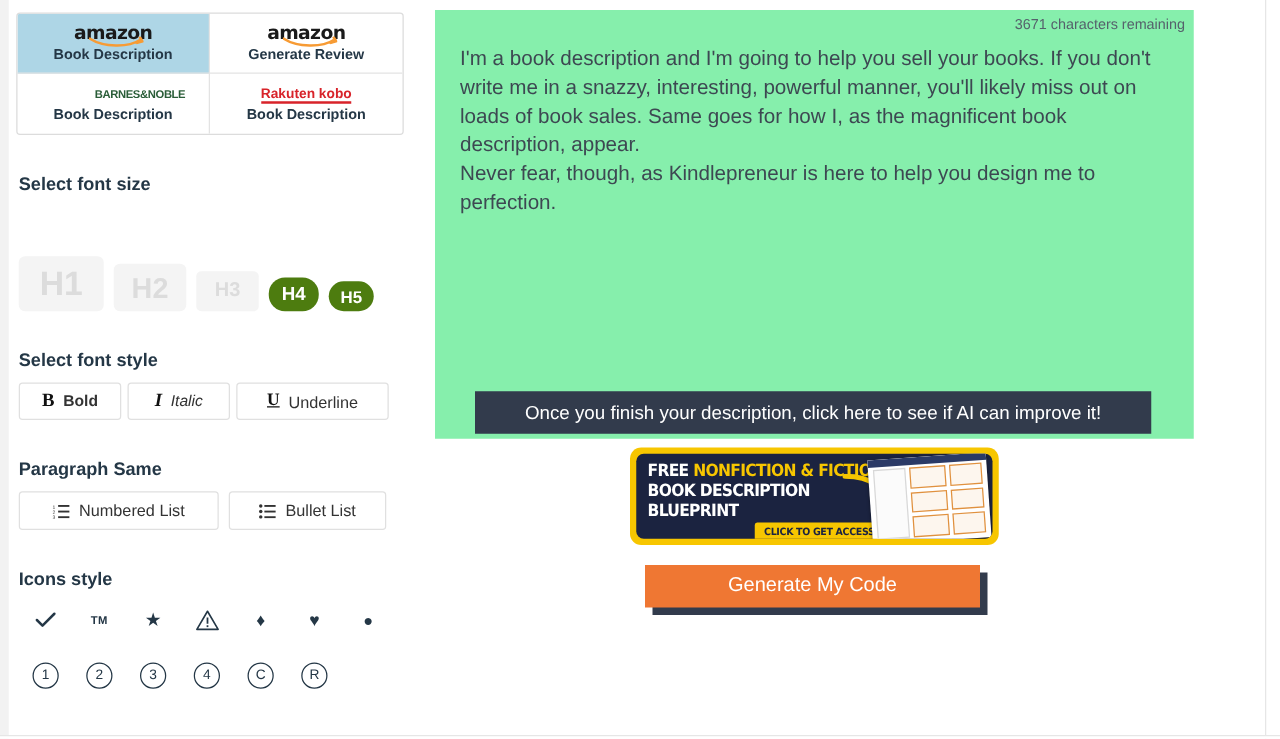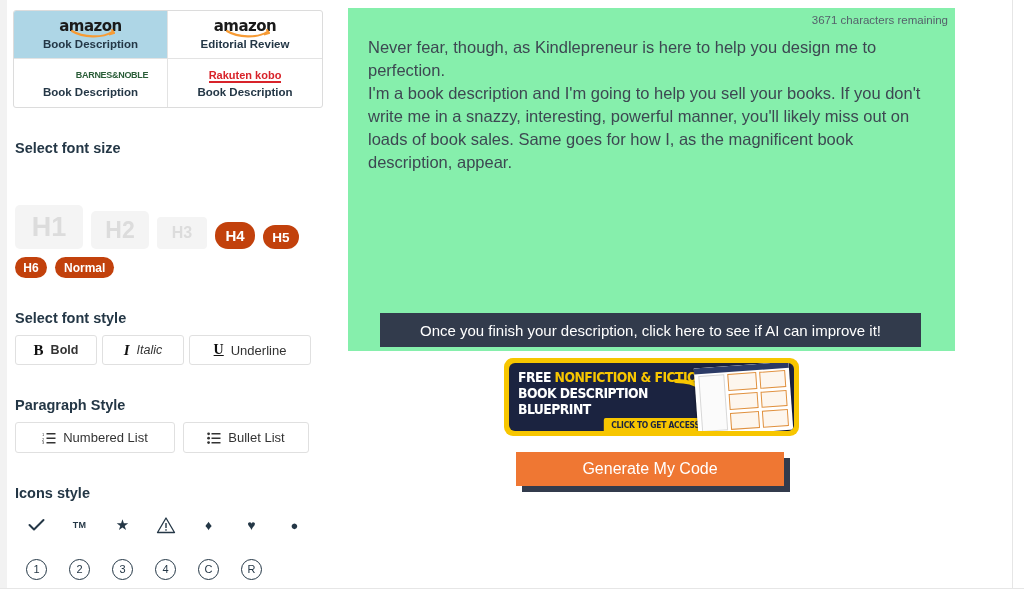--- a/index.html
+++ b/index.html
@@ -121,21 +121,21 @@
 
   
   .size-row {
     display: flex;
     align-items: flex-end;
     gap: 8px;
     flex-wrap: wrap;
     margin-left: 2px;
   }
   .size-btn {
-    background: #c2410c;
+    background: #4d7c0f;
     color: #ffffff;
     border: none;
     border-radius: 13px;
     font-family: "Liberation Sans", sans-serif;
     font-weight: 700;
     cursor: pointer;
     display: inline-flex;
     align-items: center;
     justify-content: center;
     padding: 0;
@@ -425,21 +425,21 @@
 
       <div class="platform-cell">
         <div class="logo-amazon">
           <span>amazon</span>
           <span class="smile">
             <svg width="44" height="9" viewBox="0 0 44 9">
                 <path d="M1 2 C12 9, 32 9, 41 3 L38 5.4 L43 4 L41 1" fill="none" stroke="#f79b34" stroke-width="2.1" stroke-linecap="round"></path>
               </svg>
           </span>
         </div>
-        <div class="platform-label">Editorial Review</div>
+        <div class="platform-label">Generate Review</div>
       </div>
 
       <div class="platform-cell">
         <div class="logo-bn">BARNES&amp;NOBLE</div>
         <div class="platform-label">Book Description</div>
       </div>
 
       <div class="platform-cell">
         <div class="logo-kobo"><span class="uline">Rakuten kobo</span></div>
         <div class="platform-label">Book Description</div>
@@ -447,43 +447,39 @@
 
     </div>
 
     <div class="section-title">Select font size</div>
     <div class="size-row">
       <button class="size-btn disabled size-h1">H1</button>
       <button class="size-btn disabled size-h2">H2</button>
       <button class="size-btn disabled size-h3">H3</button>
       <button class="size-btn size-h4">H4</button>
       <button class="size-btn size-h5">H5</button>
-    </div>
-    <div class="size-row-2">
-      <button class="size-btn size-h6">H6</button>
-      <button class="size-btn size-normal">Normal</button>
     </div>
 
     <div class="section-title">Select font style</div>
     <div class="style-row">
       <button class="style-btn btn-bold">
         <span class="glyph-b">B</span>
         <span class="lbl-bold">Bold</span>
       </button>
       <button class="style-btn btn-italic">
         <span class="glyph-i">I</span>
         <span class="lbl-italic">Italic</span>
       </button>
       <button class="style-btn btn-underline">
         <span class="glyph-u">U</span>
         <span class="lbl-underline">Underline</span>
       </button>
     </div>
 
-    <div class="section-title">Paragraph Style</div>
+    <div class="section-title">Paragraph Same</div>
     <div class="para-row">
       <button class="para-btn">
         <span class="list-icon">
           <svg width="14" height="12" viewBox="0 0 14 12">
               <text x="0" y="4" font-size="4" fill="#333" font-family="Liberation Sans">1</text>
               <text x="0" y="8.5" font-size="4" fill="#333" font-family="Liberation Sans">2</text>
               <text x="0" y="12" font-size="4" fill="#333" font-family="Liberation Sans">3</text>
               <rect x="4.5" y="1" width="9" height="1.5" fill="#333"></rect>
               <rect x="4.5" y="5.5" width="9" height="1.5" fill="#333"></rect>
               <rect x="4.5" y="10" width="9" height="1.5" fill="#333"></rect>
@@ -555,22 +551,22 @@
       <div class="icon-cell row2">
           <span class="circ">R</span>
         </div>
     </div>
 
   </div>
 
   <div class="editor-panel">
     <div class="char-count">3671 characters remaining</div>
     <div class="editor-text" aria-placeholder="Enter your book description here">
+      <p>I'm a book description and I'm going to help you sell your books. If you don't write me in a snazzy, interesting, powerful manner, you'll likely miss out on loads of book sales. Same goes for how I, as the magnificent book description, appear.</p>
       <p>Never fear, though, as Kindlepreneur is here to help you design me to perfection.</p>
-      <p>I'm a book description and I'm going to help you sell your books. If you don't write me in a snazzy, interesting, powerful manner, you'll likely miss out on loads of book sales. Same goes for how I, as the magnificent book description, appear.</p>
     </div>
   </div>
 
   <div class="ai-bar">Once you finish your description, click here to see if AI can improve it!</div>
 
   <div class="promo">
     <div class="promo-inner">
       <div class="promo-l1"><span>FREE </span><span class="promo-hl">NONFICTION &amp; FICTION</span></div>
       <div class="promo-l2">BOOK DESCRIPTION</div>
       <div class="promo-l3">BLUEPRINT</div>

